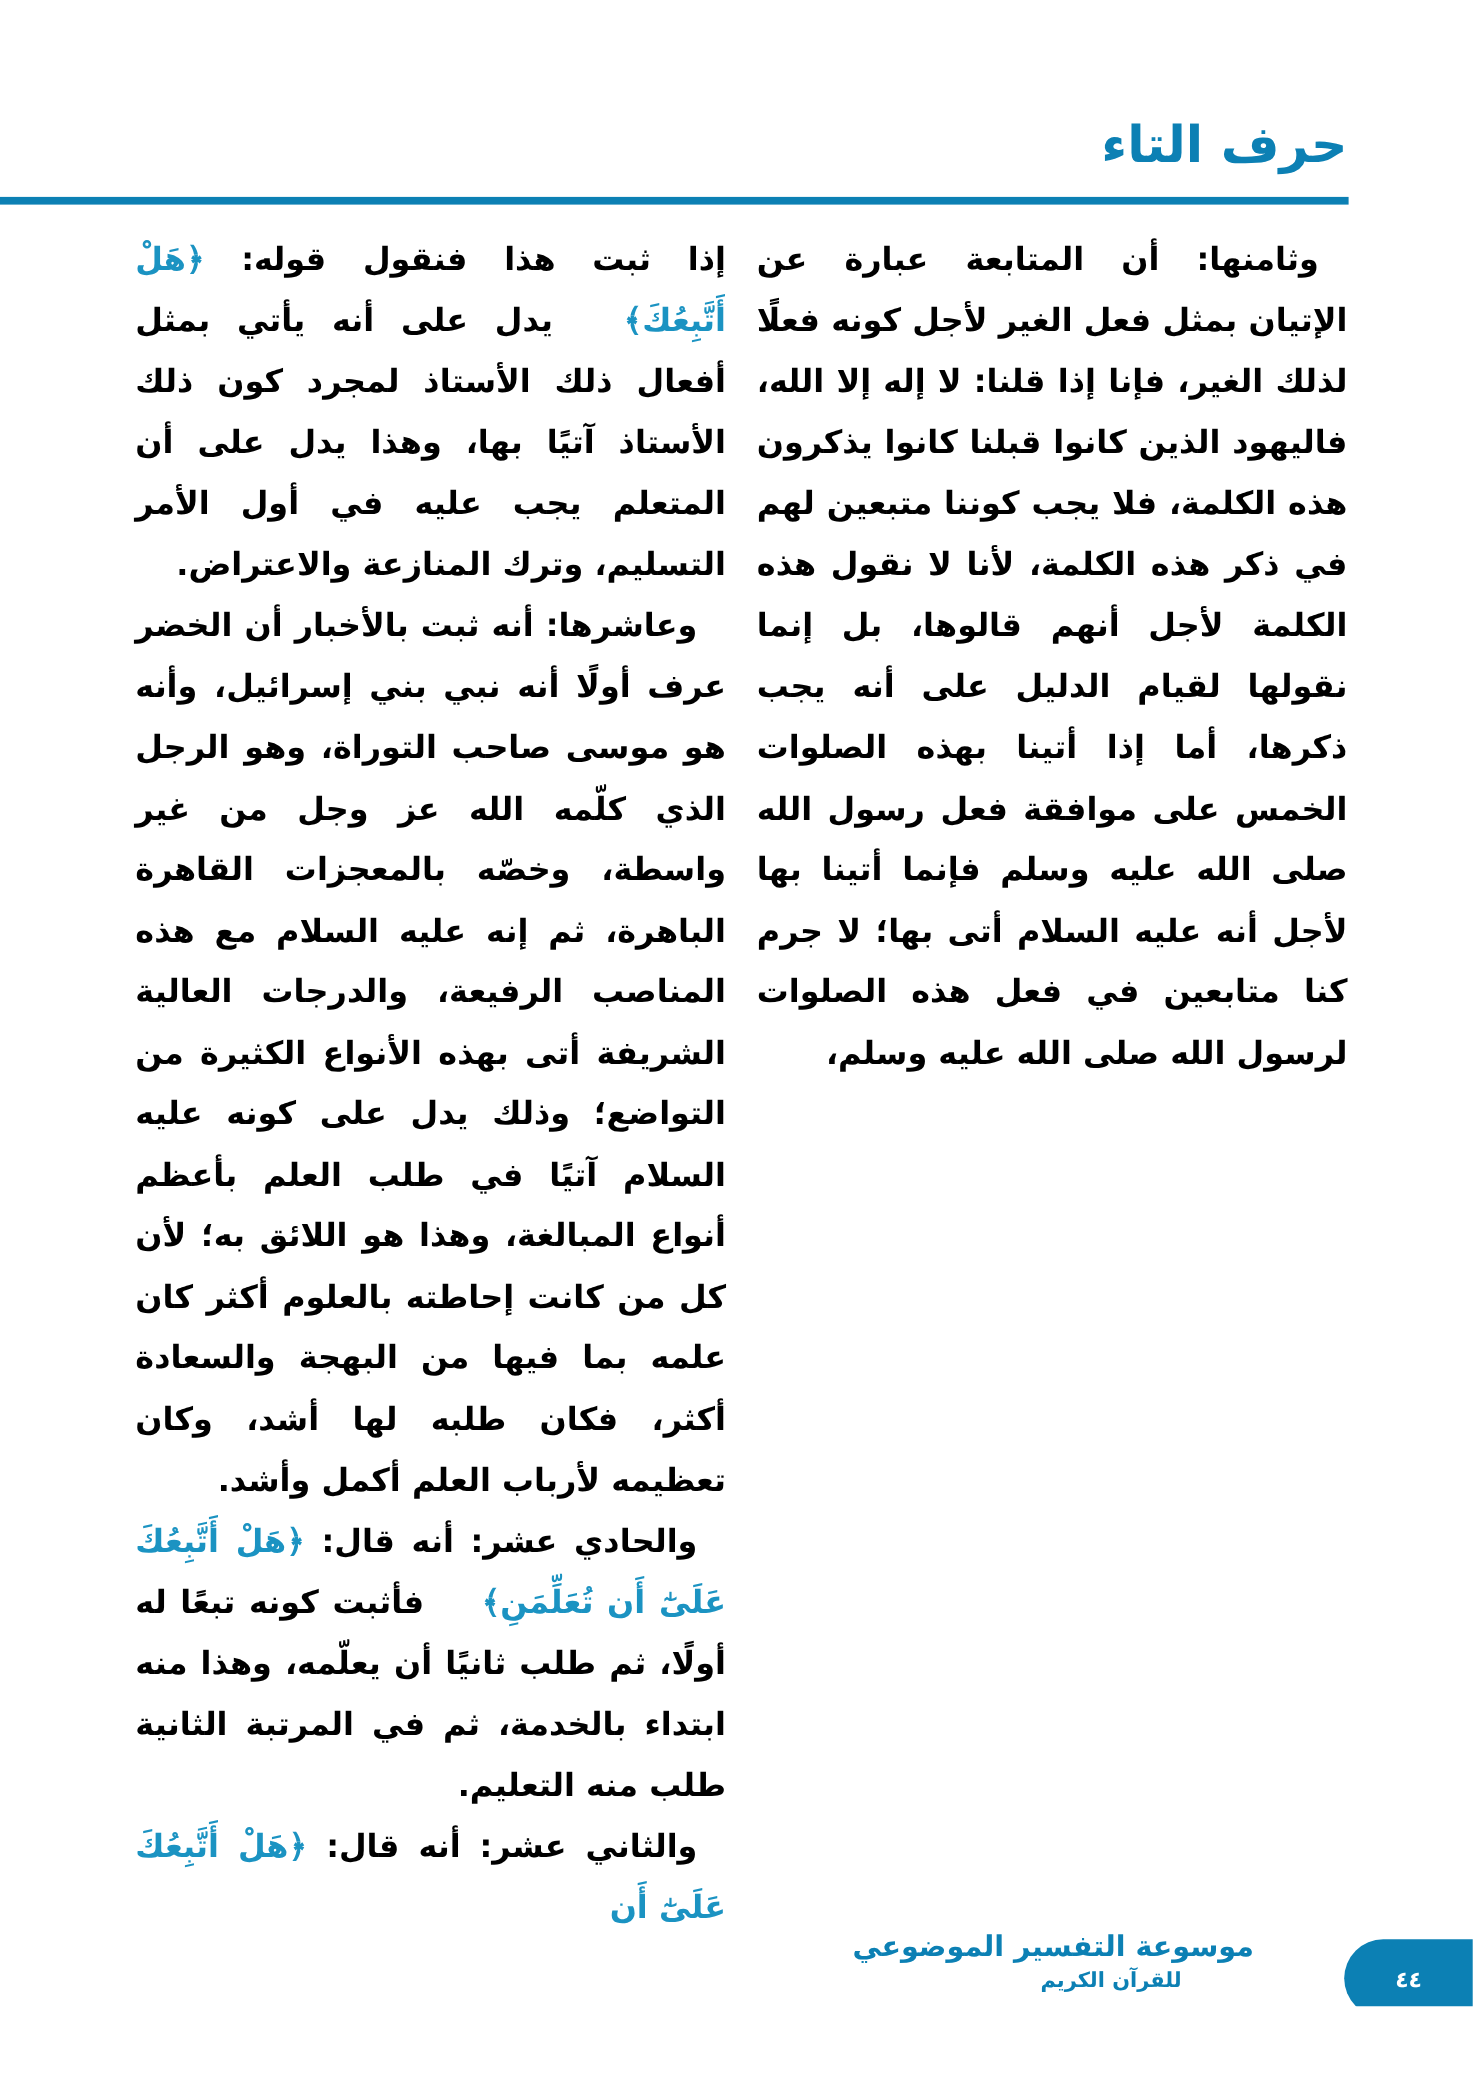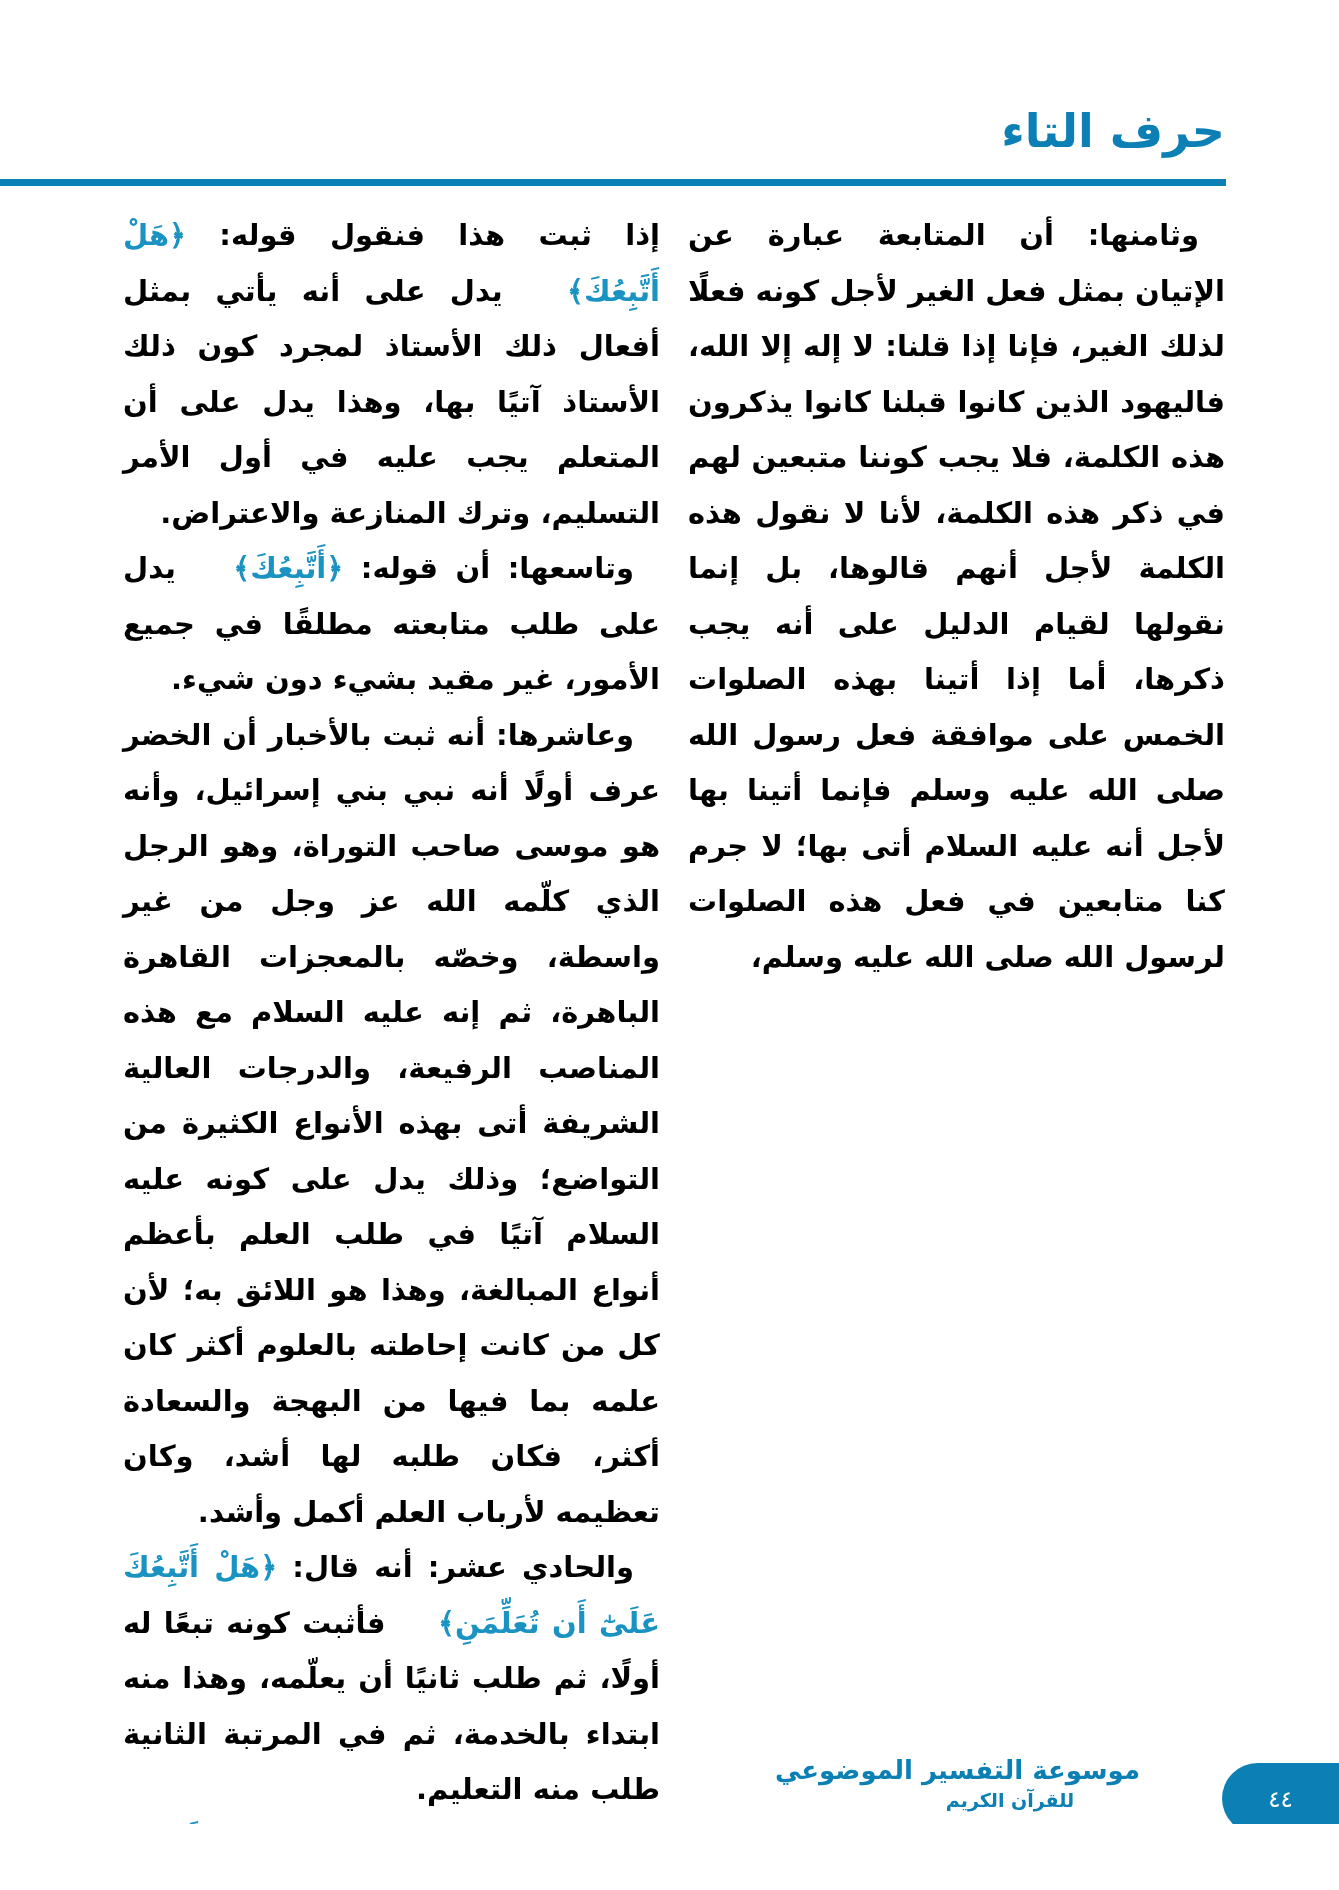--- a/index.html
+++ b/index.html
@@ -55,41 +55,40 @@
   .series-title{font-size:26px;font-weight:800;white-space:nowrap;}
   .series-subtitle{font-size:19px;font-weight:700;margin-top:4px;}
   .page-number-badge{
     position:absolute;top:1763px;right:0;
     width:117px;height:71px;
     background:var(--accent);
     border-radius:36px 0 0 36px;
     display:flex;align-items:center;justify-content:center;
   }
   .page-number-badge span{
-    color:#ffffff;font-size:23px;font-weight:normal;
+    color:#ffffff;font-size:20px;font-weight:bold;
     letter-spacing:4px;
   }
 </style>
 </head>
 <body>
 
 <div class="page">
 
   <header>
     <div class="chapter-title">حرف التاء</div>
     <div class="header-rule"></div>
   </header>
 
   <main>
     <section class="col col-right">
         <p class="indent"><span class="seg-lead">وثامنها: </span><span class="seg-normal">أن المتابعة عبارة عن الإتيان بمثل فعل الغير لأجل كونه فعلًا لذلك الغير، فإنا إذا قلنا: لا إله إلا الله، فاليهود الذين كانوا قبلنا كانوا يذكرون هذه الكلمة، فلا يجب كوننا متبعين لهم في ذكر هذه الكلمة، لأنا لا نقول هذه الكلمة لأجل أنهم قالوها، بل إنما نقولها لقيام الدليل على أنه يجب ذكرها، أما إذا أتينا بهذه الصلوات الخمس على موافقة فعل رسول الله صلى الله عليه وسلم فإنما أتينا بها لأجل أنه عليه السلام أتى بها؛ لا جرم كنا متابعين في فعل هذه الصلوات لرسول الله صلى الله عليه وسلم،</span></p>
       </section>
     <section class="col col-left">
         <p class=""><span class="seg-normal">إذا ثبت هذا فنقول قوله: </span><span class="seg-quran">﴿هَلْ أَتَّبِعُكَ﴾</span><span class="seg-normal"> يدل على أنه يأتي بمثل أفعال ذلك الأستاذ لمجرد كون ذلك الأستاذ آتيًا بها، وهذا يدل على أن المتعلم يجب عليه في أول الأمر التسليم، وترك المنازعة والاعتراض.</span></p>
-        <p class="indent"><span class="seg-lead">وتاسعها: </span><span class="seg-normal">أن قوله: </span><span class="seg-quran">﴿أَتَّبِعُكَ﴾</span><span class="seg-normal"> يدل على طلب متابعته مطلقًا في جميع الأمور، غير مقيد بشيء دون شيء.</span></p>
         <p class="indent"><span class="seg-lead">وعاشرها: </span><span class="seg-normal">أنه ثبت بالأخبار أن الخضر عرف أولًا أنه نبي بني إسرائيل، وأنه هو موسى صاحب التوراة، وهو الرجل الذي كلّمه الله عز وجل من غير واسطة، وخصّه بالمعجزات القاهرة الباهرة، ثم إنه عليه السلام مع هذه المناصب الرفيعة، والدرجات العالية الشريفة أتى بهذه الأنواع الكثيرة من التواضع؛ وذلك يدل على كونه عليه السلام آتيًا في طلب العلم بأعظم أنواع المبالغة، وهذا هو اللائق به؛ لأن كل من كانت إحاطته بالعلوم أكثر كان علمه بما فيها من البهجة والسعادة أكثر، فكان طلبه لها أشد، وكان تعظيمه لأرباب العلم أكمل وأشد.</span></p>
         <p class="indent"><span class="seg-lead">والحادي عشر: </span><span class="seg-normal">أنه قال: </span><span class="seg-quran">﴿هَلْ أَتَّبِعُكَ عَلَىٰٓ أَن تُعَلِّمَنِ﴾</span><span class="seg-normal"> فأثبت كونه تبعًا له أولًا، ثم طلب ثانيًا أن يعلّمه، وهذا منه ابتداء بالخدمة، ثم في المرتبة الثانية طلب منه التعليم.</span></p>
         <p class="indent"><span class="seg-lead">والثاني عشر: </span><span class="seg-normal">أنه قال: </span><span class="seg-quran">﴿هَلْ أَتَّبِعُكَ عَلَىٰٓ أَن</span></p>
       </section>
   </main>
 
   <footer>
     <div class="series-logo">
       <div class="series-title">موسوعة التفسير الموضوعي</div>
       <div class="series-subtitle">للقرآن الكريم</div>

